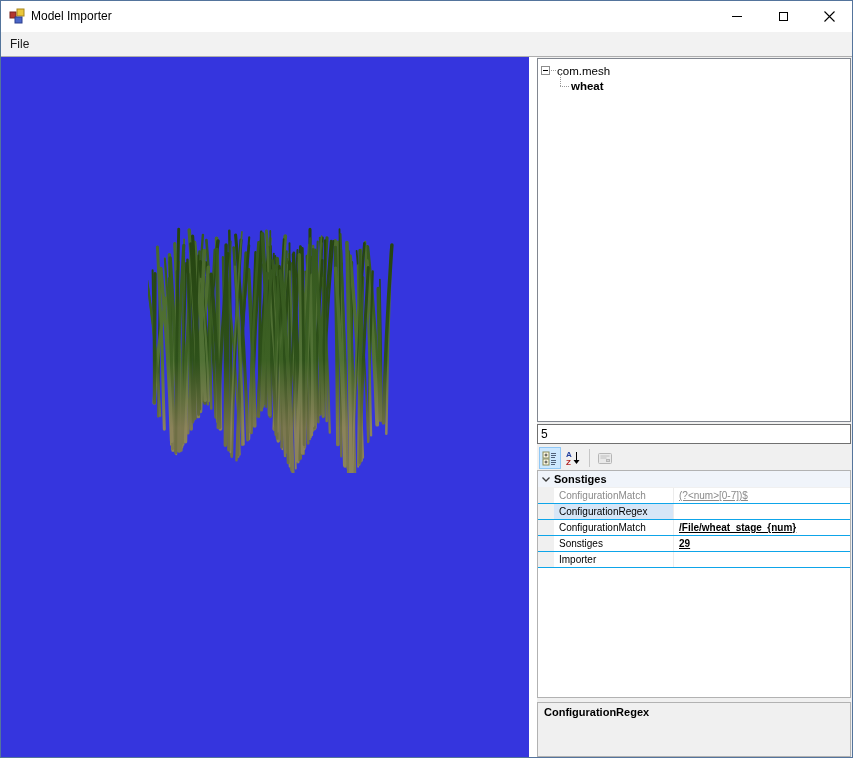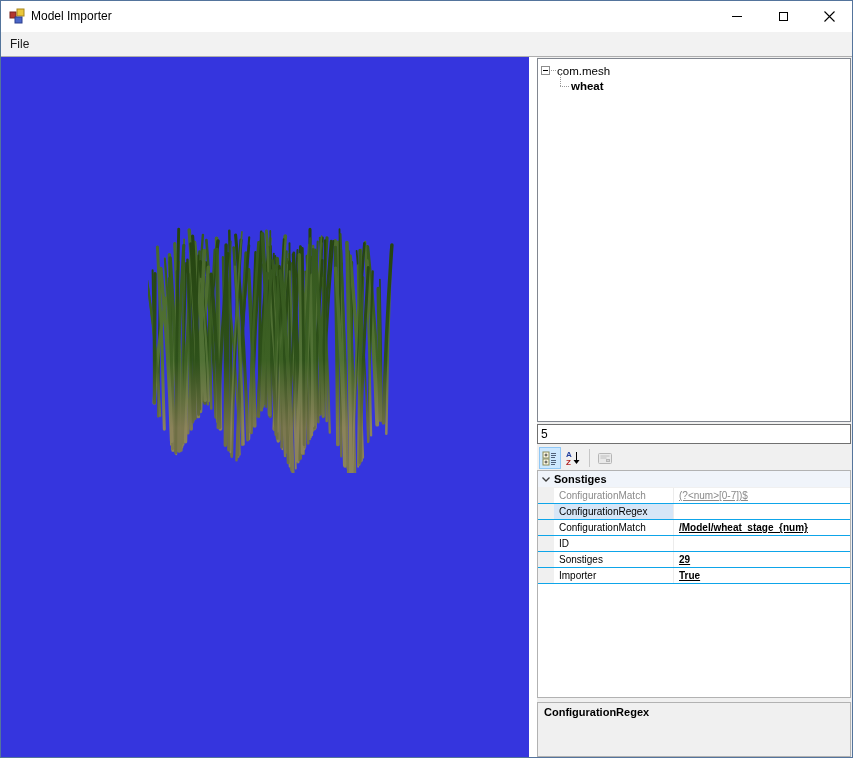--- a/index.html
+++ b/index.html
@@ -363,36 +363,30 @@
           <div class="pg-name">ConfigurationMatch</div>
           <div class="pg-value">(?&lt;num&gt;[0-7])$</div>
         </div>
         <div class="pg-row selected">
           <div class="pg-gutter"></div>
           <div class="pg-name">ConfigurationRegex</div>
         </div>
         <div class="pg-row">
           <div class="pg-gutter"></div>
           <div class="pg-name">ConfigurationMatch</div>
-          <div class="pg-value modified">/Model/wheat_stage_{num}</div>
-        </div>
-        <div class="pg-row">
-          <div class="pg-gutter"></div>
-          <div class="pg-name">ID</div>
-          <div class="pg-value"></div>
+          <div class="pg-value modified">/File/wheat_stage_{num}</div>
         </div>
         <div class="pg-row">
           <div class="pg-gutter"></div>
           <div class="pg-name">Sonstiges</div>
           <div class="pg-value modified">29</div>
         </div>
         <div class="pg-row">
           <div class="pg-gutter"></div>
           <div class="pg-name">Importer</div>
-          <div class="pg-value modified">True</div>
         </div>
       </div>
 
       <div class="pg-help">
         <div class="pg-help-title">ConfigurationRegex</div>
       </div>
 
     </div>
   </div>
 </div>

